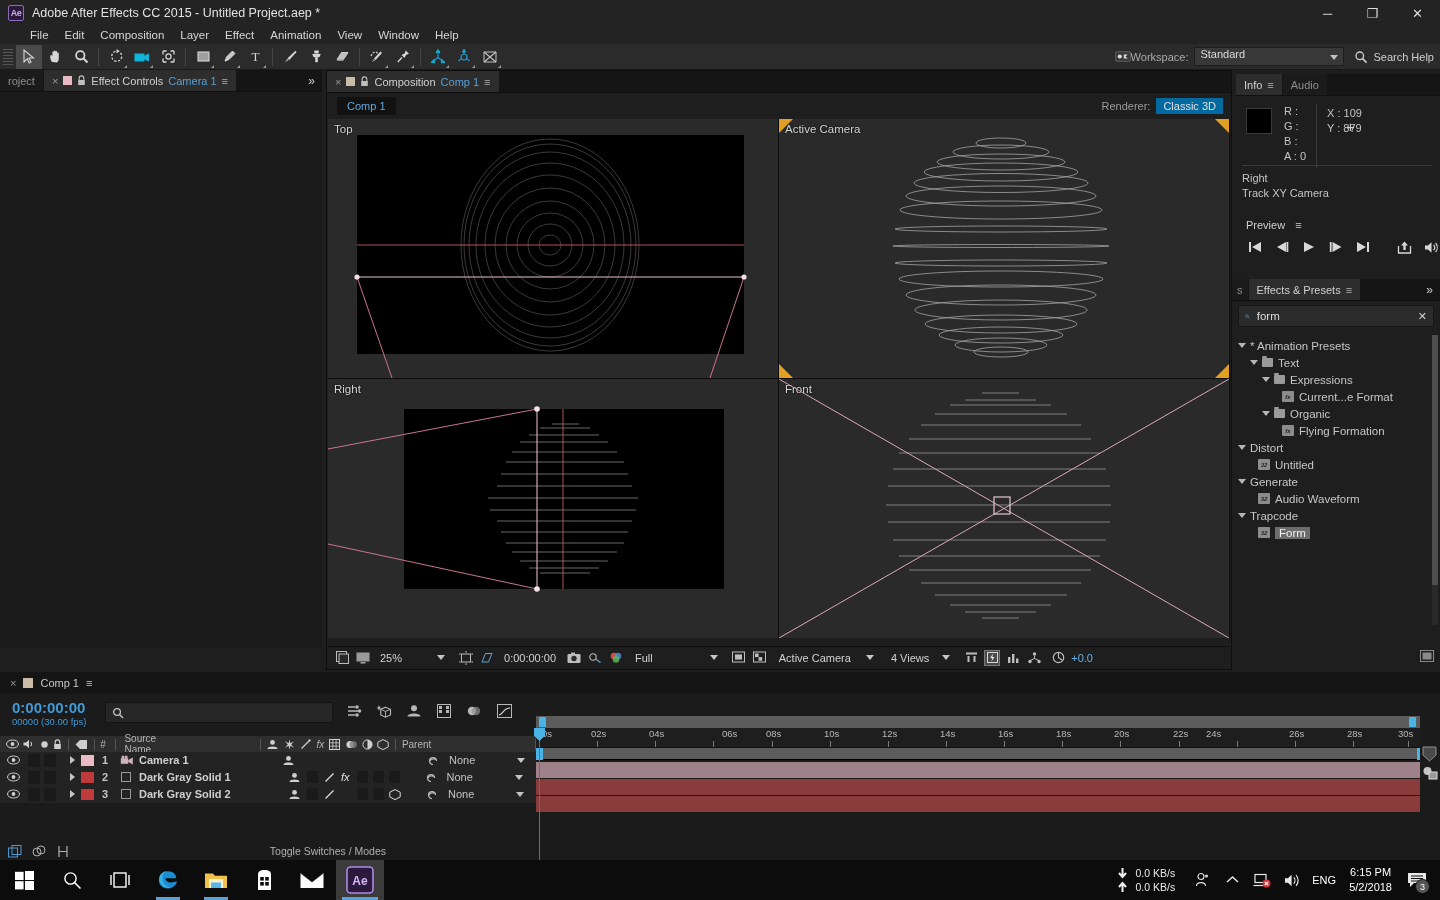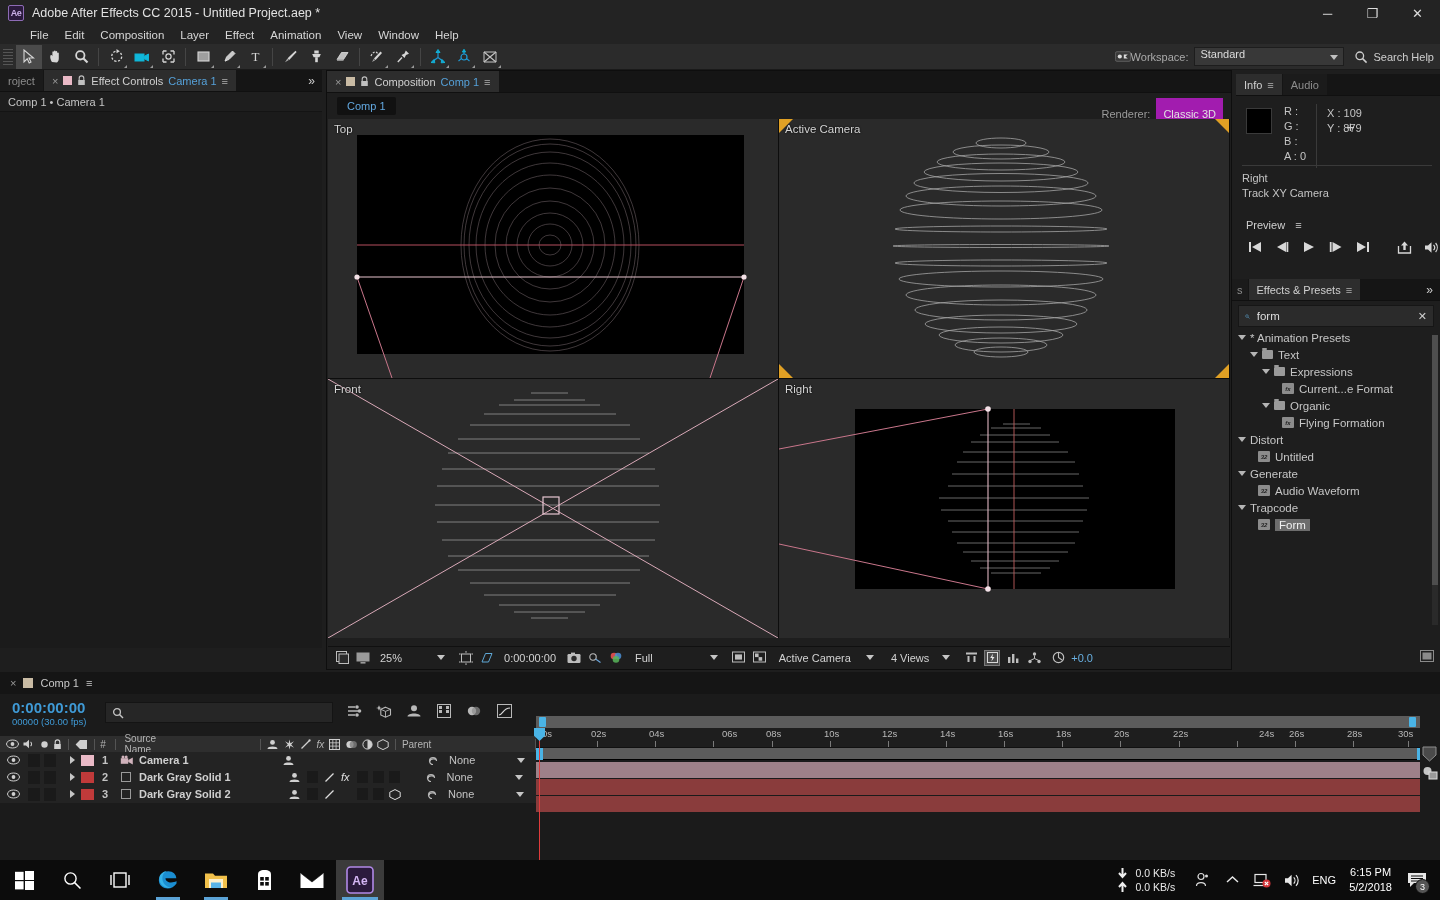--- a/index.html
+++ b/index.html
@@ -107,21 +107,21 @@
      border:1px solid #0e0e0e;}
   .comp-subbar{
     height:26px; background:#1e1e1e; display:flex; align-items:center;
     padding-left:10px; position:relative;
   }
   .comp-chip{
     background:#111; color:#62a8e0; font-size:11px; padding:3px 10px; border-radius:2px;
   }
   .renderer{ position:absolute; right:8px; top:5px; display:flex; align-items:center; gap:6px;}
   .renderer .lbl{ color:#9b9b9b; font-size:11px;}
-  .renderer .val{ background:#a21caf; color:#e0e0e0; font-size:11px; padding:10px 7px;}
+  .renderer .val{ background:#0369a1; color:#e0e0e0; font-size:11px; padding:2px 7px;}
 
   .viewgrid{
     position:absolute; left:1px; top:48px; width:902px; height:519px;
     display:grid; grid-template-columns:450px 450px; grid-template-rows:259px 259px;
     gap:1px; background:#0d0d0d;
   }
   .viewcell{ position:relative; background:#2a2a2a; overflow:hidden; }
   .viewcell.active{ }
   .viewlabel{
     position:absolute; left:6px; top:4px; font-size:11.5px; color:#d5d5d5; z-index:5;
@@ -160,21 +160,21 @@
 
   #fx-panel{ left:1232px; top:279px; width:208px; height:390px; background:#1e1e1e;}
   .fx-search{
     height:22px; margin:4px 6px 2px 6px; background:#2b2b2b; border:1px solid #161616;
     display:flex; align-items:center; padding:0 6px; gap:7px;
   }
   .fx-search input{
     background:transparent; border:none; outline:none; color:#dcdcdc; font-size:11.5px;
     font-family:"Liberation Sans",sans-serif; flex:1;
   }
-  .fx-list{ margin-top:2px; font-size:11.5px; }
+  .fx-list{ margin-top:10px; font-size:11.5px; }
   .fx-row{ height:17px; display:flex; align-items:center; color:#c6c6c6; }
   .tri{ width:0;height:0; border-left:4px solid transparent;border-right:4px solid transparent;
         border-top:5px solid #b5b5b5; margin-right:4px; }
   .folder{
     width:11px;height:9px;background:#9a9a9a;border-radius:1px; margin-right:5px; position:relative;
   }
   .folder:before{content:"";position:absolute;left:0;top:-2px;width:5px;height:2px;background:#9a9a9a;border-radius:1px;}
   .fxbadge{
     width:12px;height:11px;background:#8c8c8c;color:#1d1d1d;font-size:6px;
     display:inline-flex;align-items:center;justify-content:center; margin-right:5px;
@@ -449,21 +449,20 @@
         <svg width="9" height="11" viewBox="0 0 9 11">
             <path d="M2.2 5 L2.2 3.2 A2.3 2.3 0 0 1 6.8 3.2 L6.8 5" fill="none" stroke="#c0c0c0" stroke-width="1.1"></path>
             <rect x="1.2" y="5" width="6.6" height="5" fill="#c0c0c0"></rect>
           </svg>
         <span>Effect Controls</span>
         <span class="sub">Camera 1</span>
         <span class="hamb">≡</span>
       </div>
       <div class="chev">»</div>
     </div>
-    <div class="ec-path">Comp 1 • Camera 1</div>
     <div class="ec-body"></div>
   </div>
 
   <div class="panel" id="comp-panel">
     <div class="ptabs">
       <div class="ptab">
         <span class="x">×</span>
         <span class="sq"></span>
         <svg width="9" height="11" viewBox="0 0 9 11">
             <path d="M2.2 5 L2.2 3.2 A2.3 2.3 0 0 1 6.8 3.2 L6.8 5" fill="none" stroke="#c0c0c0" stroke-width="1.1"></path>
@@ -538,50 +537,20 @@
           </svg>
         <svg class="yellow-c" style="right:0;top:0;width:14px;height:14px" viewBox="0 0 14 14">
             <path d="M14 0 L0 0 L14 14 Z" fill="#e0a024"></path>
           </svg>
         <svg class="yellow-c" style="left:0;bottom:0;width:14px;height:14px" viewBox="0 0 14 14">
             <path d="M0 14 L14 14 L0 0 Z" fill="#e0a024"></path>
           </svg>
         <svg class="yellow-c" style="right:0;bottom:0;width:14px;height:14px" viewBox="0 0 14 14">
             <path d="M14 14 L0 14 L14 0 Z" fill="#e0a024"></path>
           </svg>
-      </div>
-
-      <div class="viewcell">
-        <div class="viewlabel">Front</div>
-        <svg width="450" height="259" viewBox="0 0 450 259">
-          <g stroke="#a9a9a9" stroke-width="0.8" opacity="0.85">
-            <line x1="203" y1="14" x2="240" y2="14"></line>
-            <line x1="186" y1="21" x2="257" y2="21"></line>
-            <line x1="171" y1="26" x2="272" y2="26"></line>
-            <line x1="156" y1="35" x2="288" y2="35"></line>
-            <line x1="142" y1="46" x2="302" y2="46"></line>
-            <line x1="130" y1="60" x2="312" y2="60"></line>
-            <line x1="120" y1="74" x2="321" y2="74"></line>
-            <line x1="114" y1="90" x2="327" y2="90"></line>
-            <line x1="109" y1="107" x2="331" y2="107"></line>
-            <line x1="107" y1="126" x2="332" y2="126"></line>
-            <line x1="109" y1="143" x2="331" y2="143"></line>
-            <line x1="114" y1="161" x2="327" y2="161"></line>
-            <line x1="120" y1="177" x2="321" y2="177"></line>
-            <line x1="130" y1="191" x2="312" y2="191"></line>
-            <line x1="142" y1="204" x2="302" y2="204"></line>
-            <line x1="156" y1="216" x2="288" y2="216"></line>
-            <line x1="171" y1="226" x2="272" y2="226"></line>
-            <line x1="186" y1="233" x2="257" y2="233"></line>
-            <line x1="203" y1="239" x2="240" y2="239"></line>
-          </g>
-          <line x1="0" y1="0" x2="450" y2="259" stroke="#d9a9b8" stroke-width="1"></line>
-          <line x1="450" y1="0" x2="0" y2="259" stroke="#d9a9b8" stroke-width="1"></line>
-          <rect x="215" y="118" width="16" height="17" fill="none" stroke="#e8c7d2" stroke-width="1.2"></rect>
-        </svg>
       </div>
 
       <div class="viewcell">
         <div class="viewlabel">Right</div>
         <svg width="450" height="259" viewBox="0 0 450 259">
           <rect x="76" y="30" width="320" height="180" fill="#000"></rect>
           <g stroke="#a2a2a2" stroke-width="0.8" opacity="0.8">
             <line x1="224" y1="45" x2="251" y2="45"></line>
             <line x1="212" y1="49" x2="262" y2="49"></line>
             <line x1="201" y1="56" x2="271" y2="56"></line>
@@ -601,20 +570,50 @@
             <line x1="212" y1="194" x2="262" y2="194"></line>
           </g>
           <line x1="209" y1="30" x2="209" y2="210" stroke="#e0b6c2" stroke-width="1.1"></line>
           <line x1="235" y1="30" x2="235" y2="210" stroke="#c05f5f" stroke-width="0.9"></line>
           <line x1="0" y1="70" x2="209" y2="30" stroke="#c9768b" stroke-width="1"></line>
           <line x1="0" y1="165" x2="209" y2="210" stroke="#c9768b" stroke-width="1"></line>
           <circle cx="209" cy="30" r="2.8" fill="#f5e3e9"></circle>
           <circle cx="209" cy="210" r="2.8" fill="#f5e3e9"></circle>
         </svg>
       </div>
+
+      <div class="viewcell">
+        <div class="viewlabel">Front</div>
+        <svg width="450" height="259" viewBox="0 0 450 259">
+          <g stroke="#a9a9a9" stroke-width="0.8" opacity="0.85">
+            <line x1="203" y1="14" x2="240" y2="14"></line>
+            <line x1="186" y1="21" x2="257" y2="21"></line>
+            <line x1="171" y1="26" x2="272" y2="26"></line>
+            <line x1="156" y1="35" x2="288" y2="35"></line>
+            <line x1="142" y1="46" x2="302" y2="46"></line>
+            <line x1="130" y1="60" x2="312" y2="60"></line>
+            <line x1="120" y1="74" x2="321" y2="74"></line>
+            <line x1="114" y1="90" x2="327" y2="90"></line>
+            <line x1="109" y1="107" x2="331" y2="107"></line>
+            <line x1="107" y1="126" x2="332" y2="126"></line>
+            <line x1="109" y1="143" x2="331" y2="143"></line>
+            <line x1="114" y1="161" x2="327" y2="161"></line>
+            <line x1="120" y1="177" x2="321" y2="177"></line>
+            <line x1="130" y1="191" x2="312" y2="191"></line>
+            <line x1="142" y1="204" x2="302" y2="204"></line>
+            <line x1="156" y1="216" x2="288" y2="216"></line>
+            <line x1="171" y1="226" x2="272" y2="226"></line>
+            <line x1="186" y1="233" x2="257" y2="233"></line>
+            <line x1="203" y1="239" x2="240" y2="239"></line>
+          </g>
+          <line x1="0" y1="0" x2="450" y2="259" stroke="#d9a9b8" stroke-width="1"></line>
+          <line x1="450" y1="0" x2="0" y2="259" stroke="#d9a9b8" stroke-width="1"></line>
+          <rect x="215" y="118" width="16" height="17" fill="none" stroke="#e8c7d2" stroke-width="1.2"></rect>
+        </svg>
+      </div>
     </div>
 
     <div class="comp-toolbar">
       <div class="ct-icon">
         <svg width="13" height="13" viewBox="0 0 13 13">
             <rect x="0.5" y="0.5" width="10" height="10" fill="none" stroke="#bdbdbd"></rect>
             <rect x="3" y="3" width="9.5" height="9.5" fill="#2a2a2a" stroke="#bdbdbd"></rect>
           </svg>
       </div>
       <div class="ct-icon">
@@ -1156,41 +1155,61 @@
         <span style="margin-left:25px">
           <svg width="12" height="12" viewBox="0 0 12 12">
               <path d="M6 10.5 A3.5 3.5 0 1 1 9.5 7 C9.5 4 3 4 3 7.5" fill="none" stroke="#b7b7b7" stroke-width="1.2"></path>
             </svg>
         </span>
         <span style="margin-left:10px;width:68px">None</span>
         <span style="border-left:4px solid transparent;border-right:4px solid transparent;border-top:5px solid #c6c6c6;width:0;height:0;display:inline-block"></span>
       </div>
     </div>
 
+    <div class="tl-footer">
+      <span>
+        <svg width="14" height="13" viewBox="0 0 14 13">
+            <rect x="0.5" y="3" width="9" height="9" fill="none" stroke="#4e9ad0"></rect>
+            <rect x="4" y="0.5" width="9" height="9" fill="none" stroke="#4e9ad0"></rect>
+          </svg>
+      </span>
+      <span>
+        <svg width="14" height="13" viewBox="0 0 14 13">
+            <circle cx="5" cy="7" r="4" fill="none" stroke="#b0b0b0"></circle>
+            <circle cx="9" cy="5" r="4" fill="none" stroke="#b0b0b0"></circle>
+          </svg>
+      </span>
+      <span>
+        <svg width="14" height="13" viewBox="0 0 14 13">
+            <path d="M3 1 L3 12 M11 1 L11 12 M3 6.5 L11 6.5" stroke="#b0b0b0" stroke-width="1.2"></path>
+          </svg>
+      </span>
+      <span class="toggle-sw">Toggle Switches / Modes</span>
+    </div>
 
     <div class="tgraph">
       <div class="tl-navbar">
         <div style="position:absolute;right:4px;top:1px;width:7px;height:10px;background:#4ab4e6;border-radius:1px"></div>
         <div style="position:absolute;left:3px;top:1px;width:7px;height:10px;background:#4ab4e6;border-radius:1px"></div>
       </div>
 
       <div class="ruler">
         <span class="tk" style="left:6px">0s</span>
         <span class="tk" style="left:55px">02s</span>
         <span class="tk" style="left:113px">04s</span>
         <span class="tk" style="left:186px">06s</span>
         <span class="tk" style="left:230px">08s</span>
         <span class="tk" style="left:288px">10s</span>
         <span class="tk" style="left:346px">12s</span>
         <span class="tk" style="left:404px">14s</span>
         <span class="tk" style="left:462px">16s</span>
         <span class="tk" style="left:520px">18s</span>
         <span class="tk" style="left:578px">20s</span>
         <span class="tk" style="left:637px">22s</span>
-        <span class="tk" style="left:723px">24s</span>
+        <span class="tk" style="left:670px">24s</span>
         <span class="tk" style="left:753px">26s</span>
         <span class="tk" style="left:811px">28s</span>
         <span class="tk" style="left:862px">30s</span>
         <span class="tkm" style="left:61px"></span>
           <span class="tkm" style="left:119px"></span>
         <span class="tkm" style="left:177px"></span>
           <span class="tkm" style="left:236px"></span>
         <span class="tkm" style="left:294px"></span>
           <span class="tkm" style="left:352px"></span>
         <span class="tkm" style="left:410px"></span>

